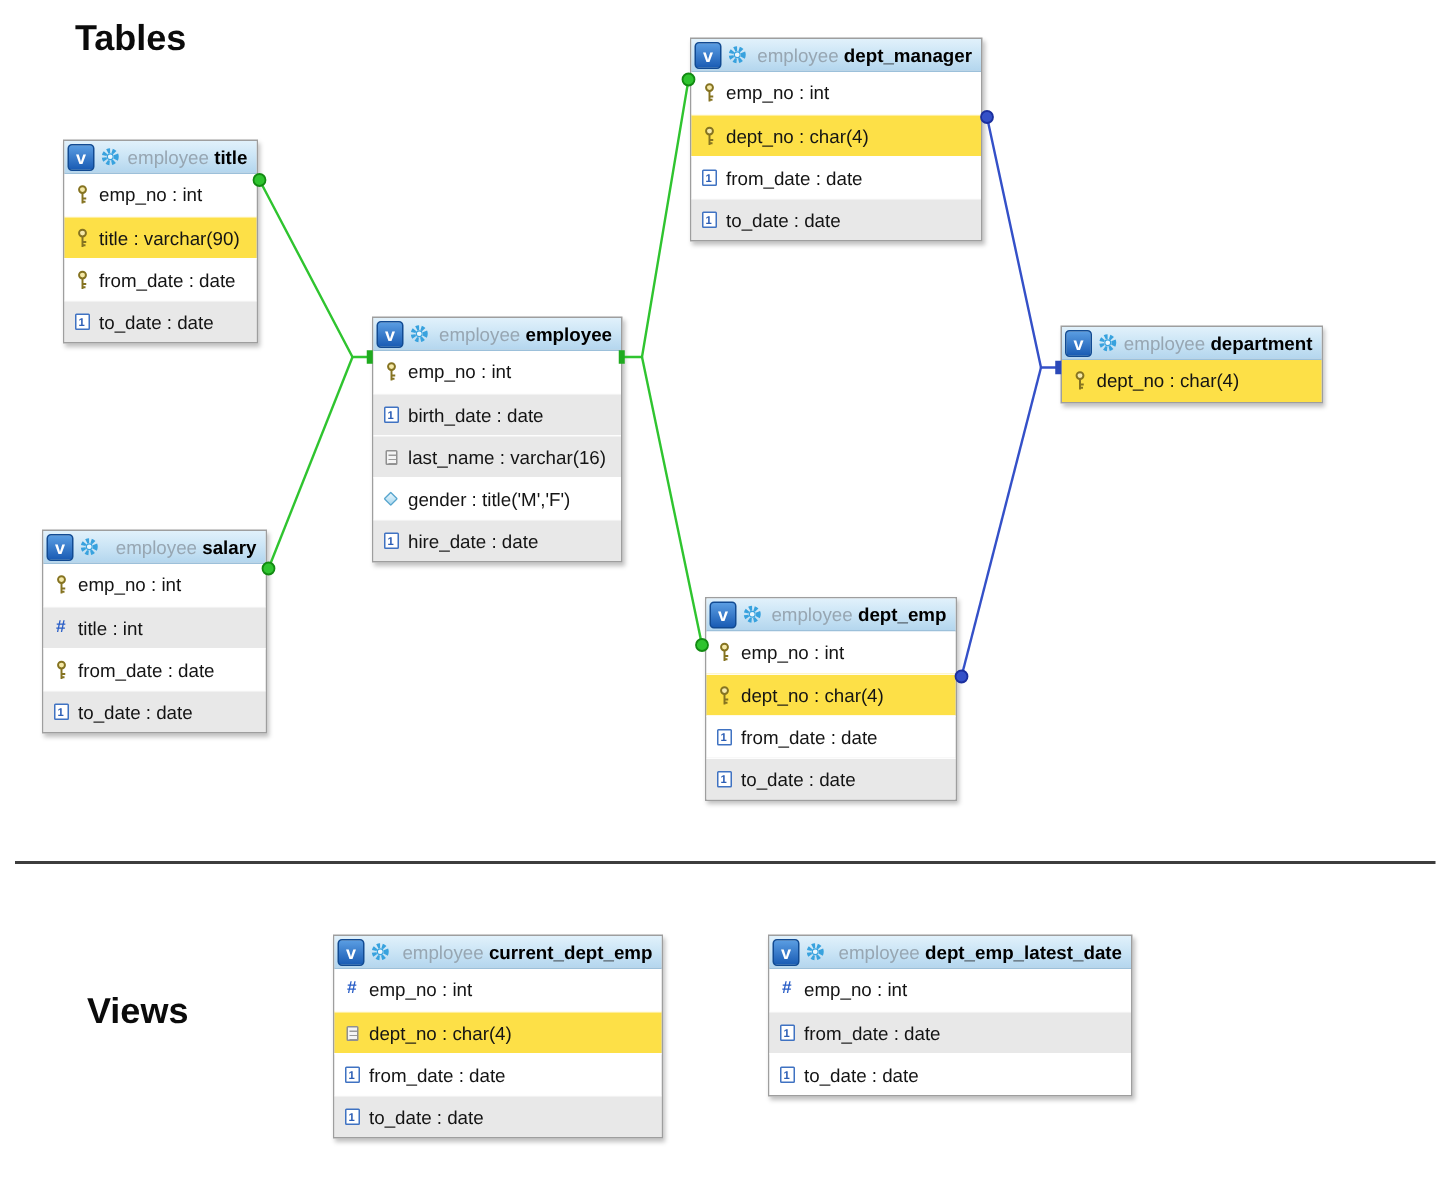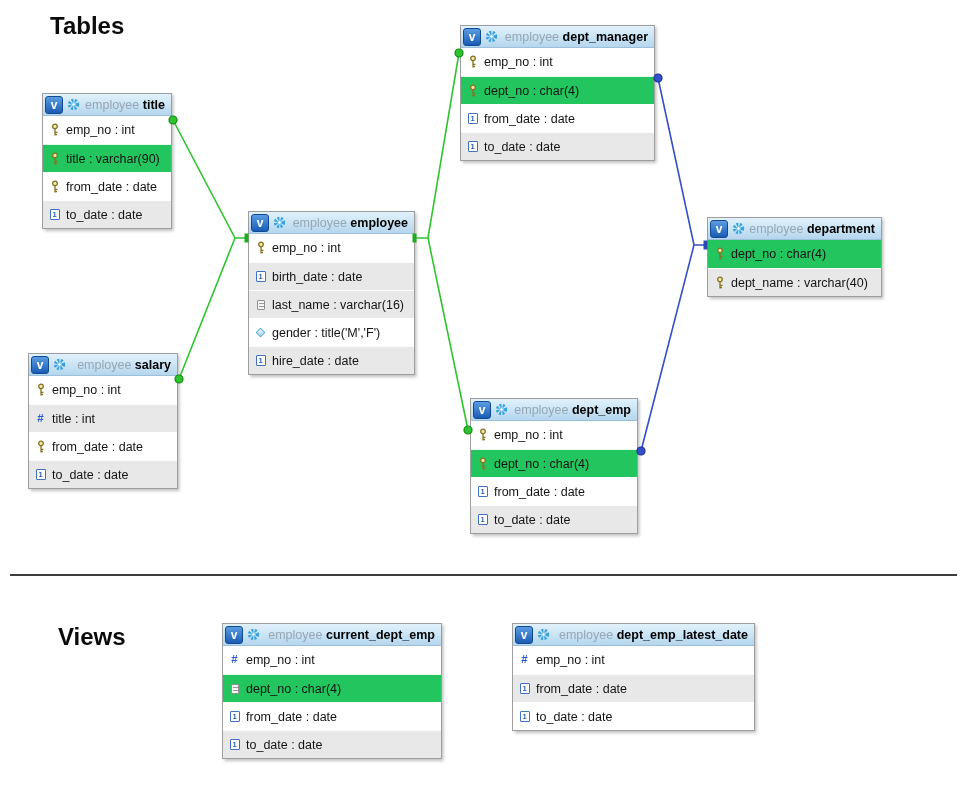--- a/index.html
+++ b/index.html
@@ -7,21 +7,21 @@
     width:965px;height:791px;position:relative;background:#ffffff;
     font-family:"Liberation Sans", sans-serif;overflow:hidden;
   }
   *{box-sizing:border-box;}
 
   .section-heading{
     position:absolute;font-size:24px;font-weight:800;color:#0b0b0b;
     letter-spacing:0px;
   }
   #tables-heading{left:50px;top:12px;}
-  #views-heading{left:58px;top:623px;}
+  #views-heading{left:58px;top:661px;}
 
   .divider{
     position:absolute;left:10px;top:574px;width:947px;height:2px;
     background:#3d3d3d;
   }
 
   
   .table{
     position:absolute;background:#fff;border:1px solid #9e9e9e;
     box-shadow:1.5px 2px 3px rgba(0,0,0,.25);z-index:1;
@@ -41,21 +41,21 @@
   .hlabel{flex:1;text-align:right;font-size:12.5px;white-space:nowrap;padding:0 3px;}
   .db{color:#97a6b2;}
   .tname{color:#000;font-weight:700;}
 
   .row{
     height:28px;display:flex;align-items:center;gap:6px;
     padding-left:6px;background:#fff;white-space:nowrap;
   }
   .row + .row{border-top:1px solid rgba(255,255,255,.9);}
   .row.g{background:#e8e8e8;}
-  .row.p{background:#22c55e;}
+  .row.p{background:#fde047;}
   .ct{font-size:12.5px;color:#141414;}
 
   .icw{width:11px;height:15px;flex:0 0 11px;display:flex;align-items:center;justify-content:center;}
   .ic-date{
     width:10px;height:11px;border:1px solid #3f72c2;background:#fff;border-radius:1px;
     color:#2c5eb5;font-size:7.5px;font-weight:700;
     display:flex;align-items:center;justify-content:center;line-height:1;
   }
   .ic-text{
     width:8px;height:10px;border:1px solid #909090;background-color:#f4f4f4;border-radius:1px;
@@ -223,29 +223,20 @@
     <span class="hlabel"><span class="db">employee</span> <span class="tname">department</span></span>
   </div>
   <div class="row p">
       <span class="icw">
         <svg width="10" height="14" viewBox="0 0 10 14">
           <circle cx="5" cy="3.4" r="2.3" fill="#f5e9a8" stroke="#857321" stroke-width="1.3"></circle>
           <path d="M5 5.7V12.6M5 9.3h2.5M5 11.5h2" stroke="#857321" stroke-width="1.3" fill="none"></path>
         </svg>
       </span>
       <span class="ct">dept_no : char(4)</span>
-    </div>
-  <div class="row g">
-      <span class="icw">
-        <svg width="10" height="14" viewBox="0 0 10 14">
-          <circle cx="5" cy="3.4" r="2.3" fill="#f5e9a8" stroke="#857321" stroke-width="1.3"></circle>
-          <path d="M5 5.7V12.6M5 9.3h2.5M5 11.5h2" stroke="#857321" stroke-width="1.3" fill="none"></path>
-        </svg>
-      </span>
-      <span class="ct">dept_name : varchar(40)</span>
     </div>
 </div>
 
 <div class="table" style="left:28px;top:353px;width:150px;">
   <div class="hdr">
     <span class="vbadge">v</span>
     <svg class="gear" viewBox="0 0 14 14">
         <circle cx="7" cy="7" r="4.4" fill="none" stroke="#38a2de" stroke-width="3.4" stroke-dasharray="2.1 1.5"></circle>
         <circle cx="7" cy="7" r="2.1" fill="#eaf6fd" stroke="#38a2de" stroke-width="0.8"></circle>
       </svg>

